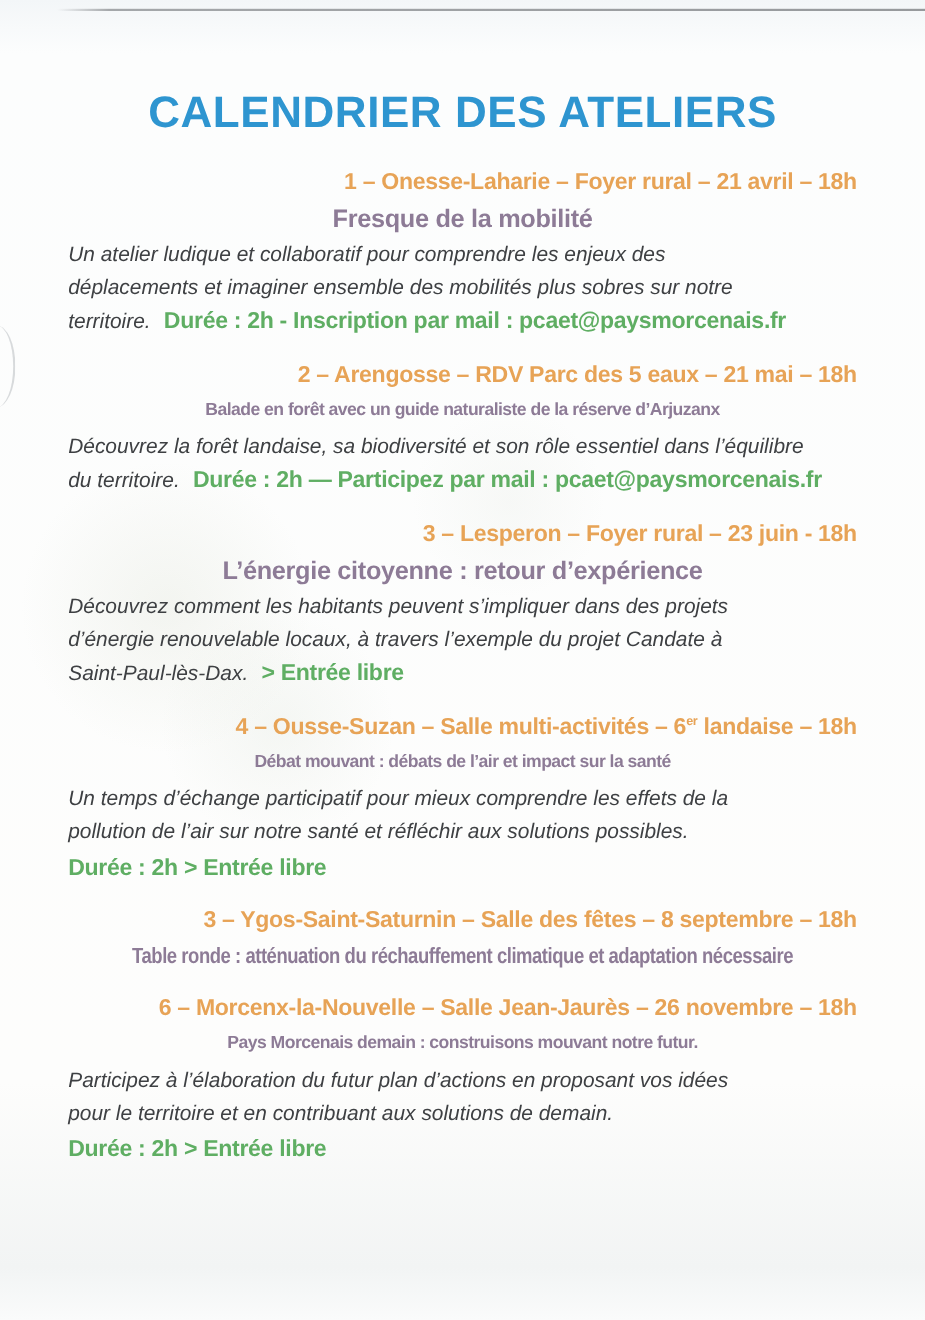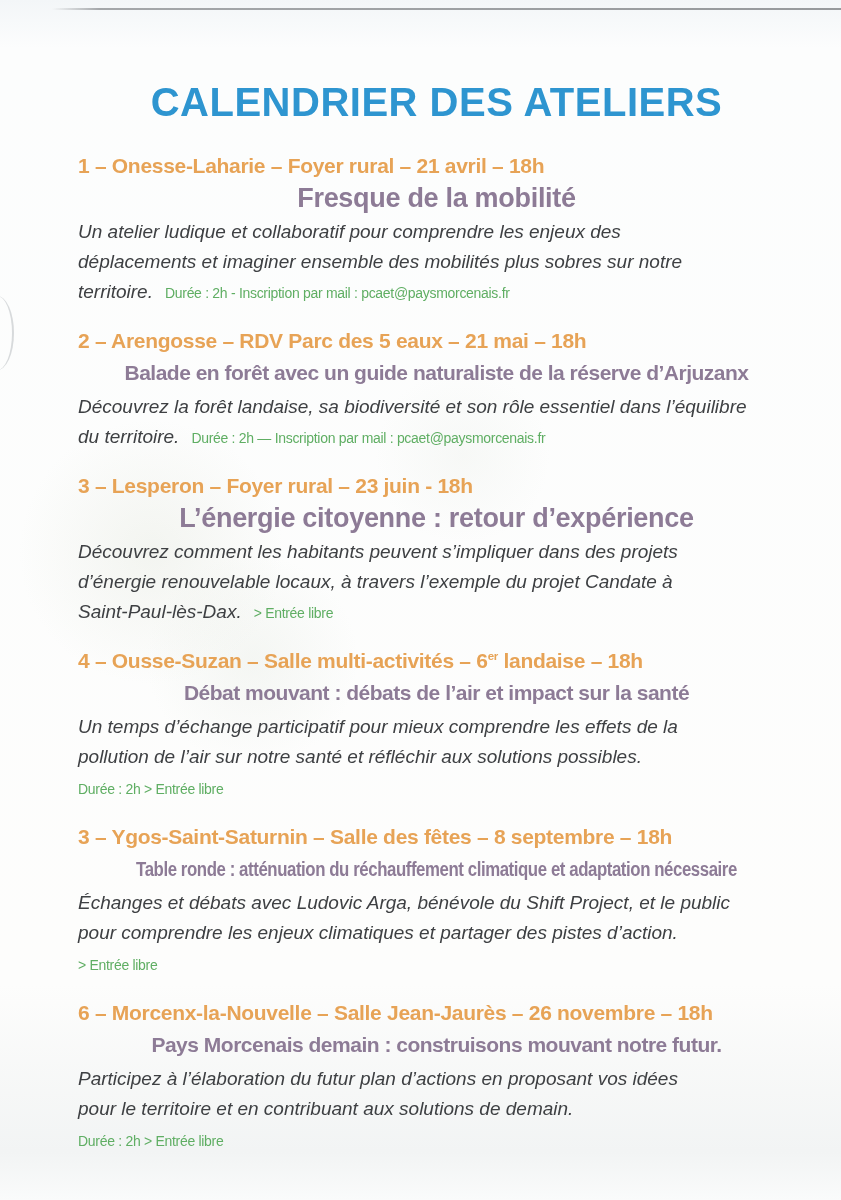--- a/index.html
+++ b/index.html
@@ -38,78 +38,78 @@
     left: -14px;
     top: 296px;
     width: 26px;
     height: 74px;
     border-right: 2px solid rgba(170,176,180,0.45);
     border-radius: 0 60% 60% 0 / 0 50% 50% 0;
   }
   .content {
     position: absolute;
     top: 80px;
-    left: 78px;
+    left: 62px;
     width: 717px;
   }
   .doc-title {
     margin: 0 0 26px 0;
     text-align: center;
     font-size: 40px;
     font-weight: 700;
     letter-spacing: 0.5px;
     color: var(--title_blue, #2e95d0);
     white-space: nowrap;
   }
   .workshop { margin: 0 0 18px 0; }
   .heading {
     margin: 0;
-    text-align: left;
+    text-align: right;
     font-size: 21px;
     line-height: 30px;
     font-weight: 700;
     letter-spacing: -0.3px;
     color: var(--heading_orange, #e7a356);
     white-space: nowrap;
   }
   .heading sup {
     font-size: 0.55em;
     vertical-align: super;
     line-height: 0;
   }
   .subtitle {
     margin: 0;
     padding-top: 2px;
     text-align: center;
-    font-size: 27px;
+    font-size: 23px;
     line-height: 30px;
     font-weight: 700;
     letter-spacing: -0.3px;
     color: var(--subtitle_purple, #8d7b96);
     white-space: nowrap;
   }
-  .subtitle.slim { font-size: 21px; letter-spacing: -0.5px; text-align: center; }
+  .subtitle.slim { font-size: 16px; letter-spacing: -0.5px; text-align: center; }
   .subtitle.condensed {
     font-size: 20px;
     letter-spacing: -0.5px;
     transform: scaleX(0.84);
     transform-origin: 50% 50%;
   }
   .desc {
     margin: 4px 0 0 0;
     font-size: 19px;
     line-height: 30px;
     font-style: italic;
     color: var(--body_text, #3e4043);
     white-space: pre;
   }
   .info {
     font-style: normal;
-    font-weight: 400;
-    font-size: 14px;
+    font-weight: 700;
+    font-size: 21px;
     letter-spacing: -0.3px;
     color: var(--accent_green, #5fae63);
     white-space: pre;
   }
   .info.inline { margin-left: 12px; }
   .info.block {
     display: block;
     margin: 2px 0 0 0;
     line-height: 30px;
   }
@@ -130,43 +130,41 @@
       <h3 class="subtitle">Fresque de la mobilité</h3>
       <p class="desc"><span>Un atelier ludique et collaboratif pour comprendre les enjeux des
 déplacements et imaginer ensemble des mobilités plus sobres sur notre
 territoire.</span><span class="info inline">Durée : 2h - Inscription par mail : pcaet@paysmorcenais.fr</span></p>
     </section>
 
     <section class="workshop">
       <h2 class="heading">2 – Arengosse – RDV Parc des 5 eaux – 21 mai – 18h</h2>
       <h3 class="subtitle slim">Balade en forêt avec un guide naturaliste de la réserve d’Arjuzanx</h3>
       <p class="desc"><span>Découvrez la forêt landaise, sa biodiversité et son rôle essentiel dans l’équilibre
-du territoire.</span><span class="info inline">Durée : 2h — Inscription par mail : pcaet@paysmorcenais.fr</span></p>
+du territoire.</span><span class="info inline">Durée : 2h — Participez par mail : pcaet@paysmorcenais.fr</span></p>
     </section>
 
     <section class="workshop">
       <h2 class="heading">3 – Lesperon – Foyer rural – 23 juin - 18h</h2>
       <h3 class="subtitle">L’énergie citoyenne : retour d’expérience</h3>
       <p class="desc"><span>Découvrez comment les habitants peuvent s’impliquer dans des projets
 d’énergie renouvelable locaux, à travers l’exemple du projet Candate à
 Saint-Paul-lès-Dax.</span><span class="info inline">&gt; Entrée libre</span></p>
     </section>
 
     <section class="workshop">
       <h2 class="heading"><span>4 – Ousse-Suzan – Salle multi-activités – 6</span><sup>er</sup><span> landaise – 18h</span></h2>
       <h3 class="subtitle slim">Débat mouvant : débats de l’air et impact sur la santé</h3>
       <p class="desc"><span>Un temps d’échange participatif pour mieux comprendre les effets de la
 pollution de l’air sur notre santé et réfléchir aux solutions possibles.</span><span class="info block">Durée : 2h &gt; Entrée libre</span></p>
     </section>
 
     <section class="workshop">
       <h2 class="heading">3 – Ygos-Saint-Saturnin – Salle des fêtes – 8 septembre – 18h</h2>
       <h3 class="subtitle condensed">Table ronde : atténuation du réchauffement climatique et adaptation nécessaire</h3>
-      <p class="desc"><span>Échanges et débats avec Ludovic Arga, bénévole du Shift Project, et le public
-pour comprendre les enjeux climatiques et partager des pistes d’action.</span><span class="info block">&gt; Entrée libre</span></p>
     </section>
 
     <section class="workshop">
       <h2 class="heading">6 – Morcenx-la-Nouvelle – Salle Jean-Jaurès – 26 novembre – 18h</h2>
       <h3 class="subtitle slim">Pays Morcenais demain : construisons mouvant notre futur.</h3>
       <p class="desc"><span>Participez à l’élaboration du futur plan d’actions en proposant vos idées
 pour le territoire et en contribuant aux solutions de demain.</span><span class="info block">Durée : 2h &gt; Entrée libre</span></p>
     </section>
 
   </div>

